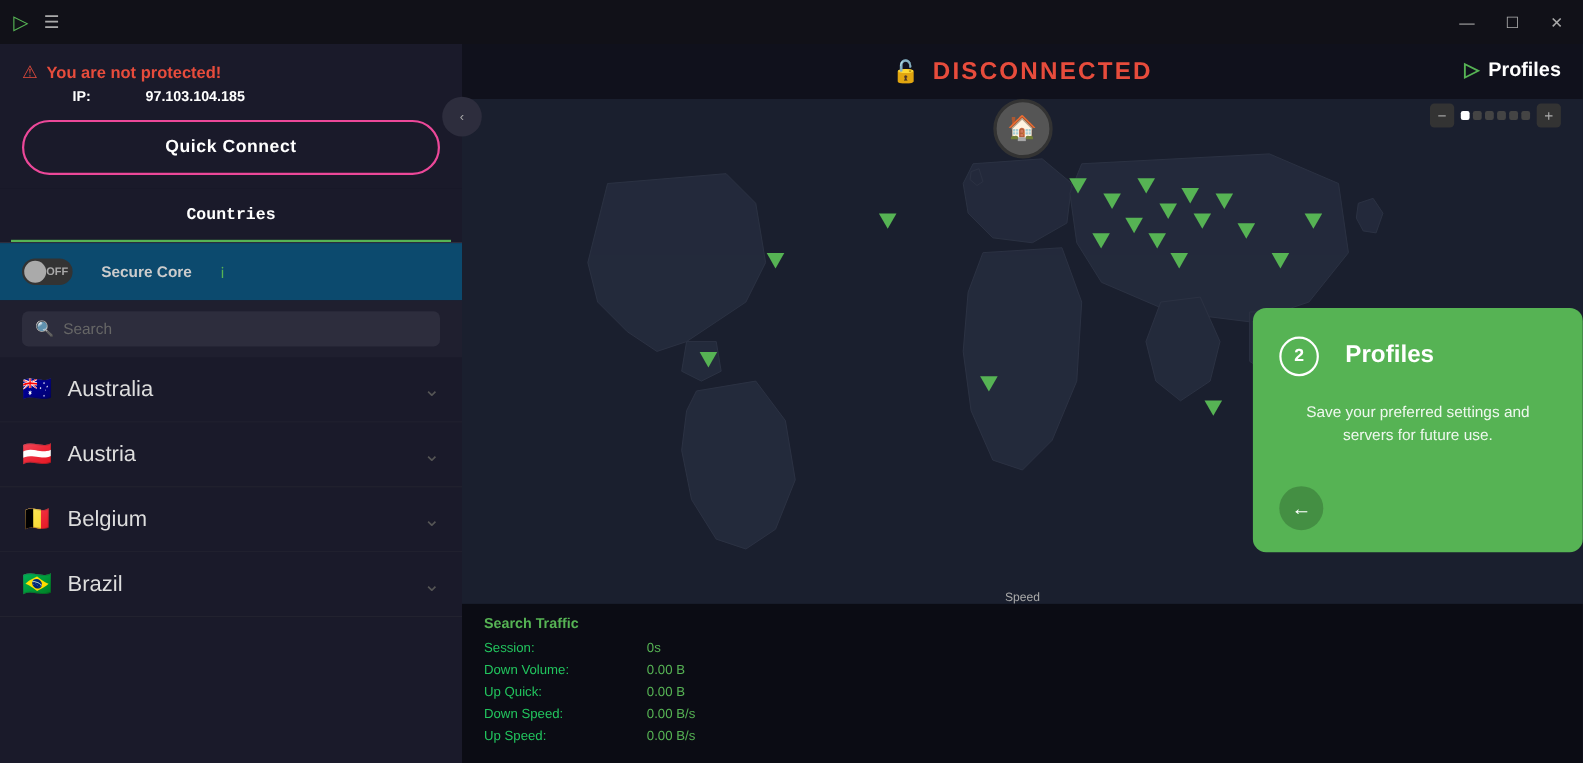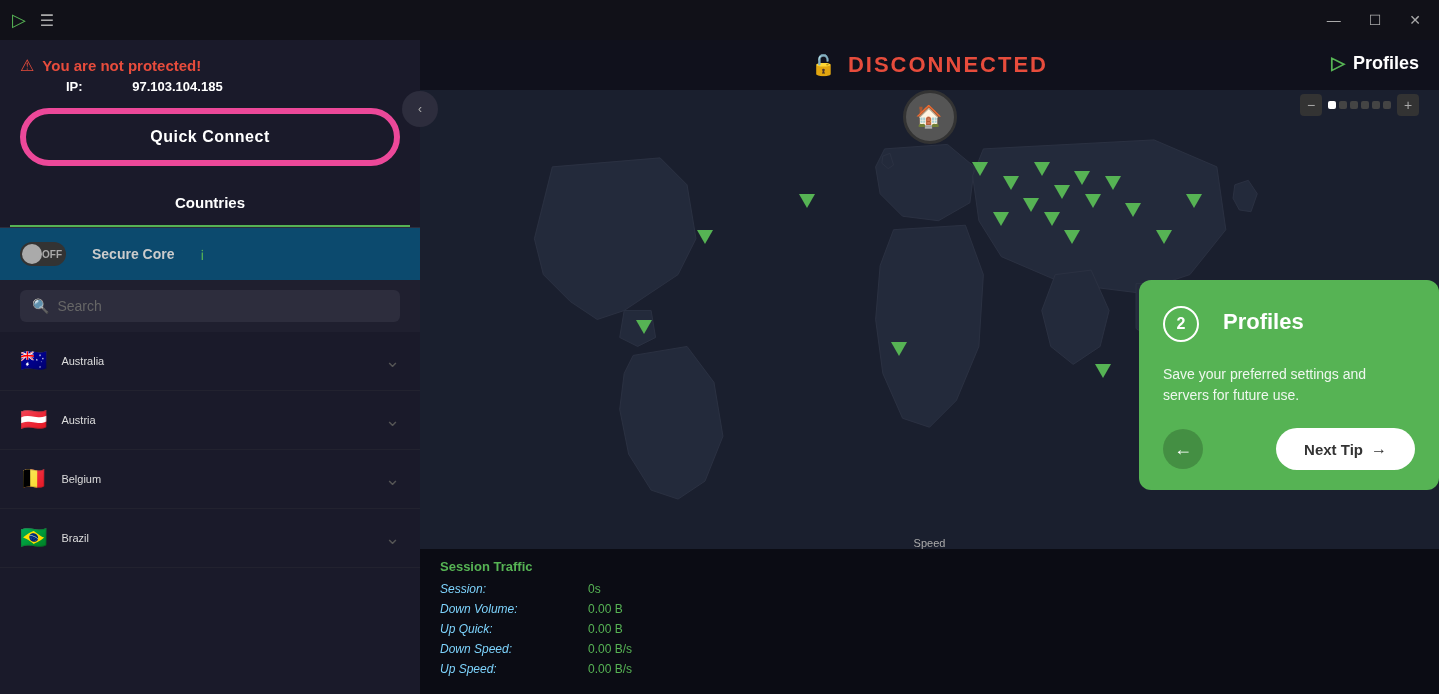--- a/index.html
+++ b/index.html
@@ -94,21 +94,21 @@
     }
     .ip-text span {
       font-weight: 700;
       color: #fff;
       padding-left: 46px;
     }
     .quick-connect-btn {
       width: 100%;
       padding: 14px;
       background: transparent;
-      border: 6px solid #ec4899;
+      border: 2px solid #ec4899;
       border-radius: 30px;
       color: #fff;
       font-size: 16px;
       font-weight: 600;
       cursor: pointer;
       letter-spacing: 0.5px;
     }
 
     .collapse-btn {
       position: absolute;
@@ -139,20 +139,21 @@
     }
     .tab {
       flex: 1;
       padding: 16px 10px;
       text-align: center;
       font-size: 15px;
       font-weight: 600;
       color: #aaa;
       cursor: pointer;
       position: relative;
+      font-family: Liberation Mono, monospace;
     }
     .tab.active {
       color: #fff;
     }
     .tab.active::after {
       content: '';
       position: absolute;
       bottom: 0;
       left: 0; right: 0;
       height: 2px;
@@ -256,21 +257,21 @@
       cursor: pointer;
       border-bottom: 1px solid #22222f;
       gap: 14px;
     }
     .country-flag {
       font-size: 22px;
       flex-shrink: 0;
     }
     .country-name {
       flex: 1;
-      font-size: 11px;
+      font-size: 20px;
       font-weight: 500;
       color: #ddd;
     }
     .country-chevron {
       color: #555;
       font-size: 18px;
     }
 
     
     .map-panel {
@@ -387,24 +388,23 @@
       font-size: 13px;
       font-weight: 700;
       margin-bottom: 6px;
     }
     .stats-grid {
       display: grid;
       grid-template-columns: 140px 1fr;
       gap: 2px 0;
     }
     .stat-label {
-      color: #7dd3fc;
+      color: #22c55e;
       font-size: 12px;
       padding: 2px 0;
-      font-style: italic;
     }
     .stat-value {
       color: #56b354;
       font-size: 12px;
       padding: 2px 8px;
     }
     .speed-label {
       position: absolute;
       bottom: 145px;
       left: 50%;
@@ -440,21 +440,22 @@
       font-weight: 700;
       color: #fff;
       margin-bottom: 12px;
       line-height: 36px;
     }
     .tooltip-desc {
       color: rgba(255,255,255,0.9);
       font-size: 14px;
       line-height: 1.5;
       clear: both;
-      margin-bottom: 22px;
+      margin-bottom: 36px;
+      text-align: center;
     }
     .tooltip-actions {
       display: flex;
       align-items: center;
       justify-content: space-between;
     }
     .tooltip-back {
       width: 40px; height: 40px;
       background: rgba(0,0,0,0.2);
       border-radius: 50%;
@@ -633,21 +634,21 @@
           <div class="server-pin" style="left: 72%; top: 52%; position: absolute;"></div>
           <div class="server-pin" style="left: 75%; top: 58%; position: absolute;"></div>
           <div class="server-pin" style="left: 47%; top: 55%; position: absolute;"></div>
           <div class="server-pin" style="left: 67%; top: 60%; position: absolute;"></div>
         </div>
     </div>
 
     <div class="speed-label">Speed</div>
 
     <div class="stats-panel">
-      <div class="stats-title">Session Traffic</div>
+      <div class="stats-title">Search Traffic</div>
       <div class="stats-grid">
         <span class="stat-label">Session:</span>
         <span class="stat-value">0s</span>
 
         <span class="stat-label">Down Volume:</span>
         <span class="stat-value">0.00 B</span>
 
         <span class="stat-label">Up Quick:</span>
         <span class="stat-value">0.00 B</span>
 
@@ -660,21 +661,17 @@
     </div>
 
     <div class="tooltip-overlay">
       <div style="display:flex; align-items:center; gap:12px; margin-bottom:12px;">
         <div class="tooltip-number">2</div>
         <div class="tooltip-title">Profiles</div>
       </div>
       <div class="tooltip-desc">Save your preferred settings and servers for future use.</div>
       <div class="tooltip-actions">
         <button class="tooltip-back">←</button>
-        <button class="tooltip-next">
-          <span>Next Tip</span>
-          <span class="tooltip-next-arrow">→</span>
-        </button>
       </div>
     </div>
 
   </div>
 </div>
 
 </body></html>

